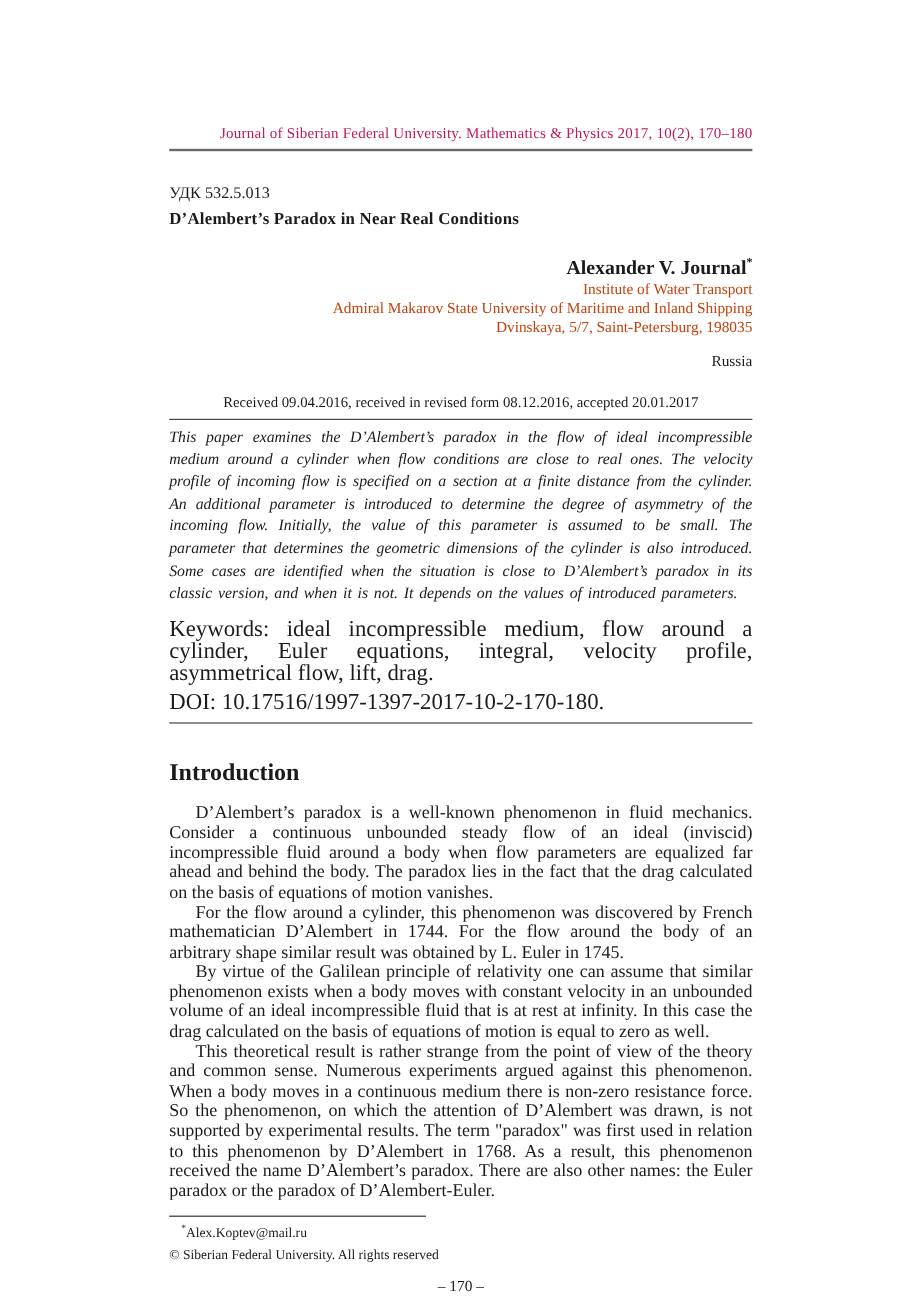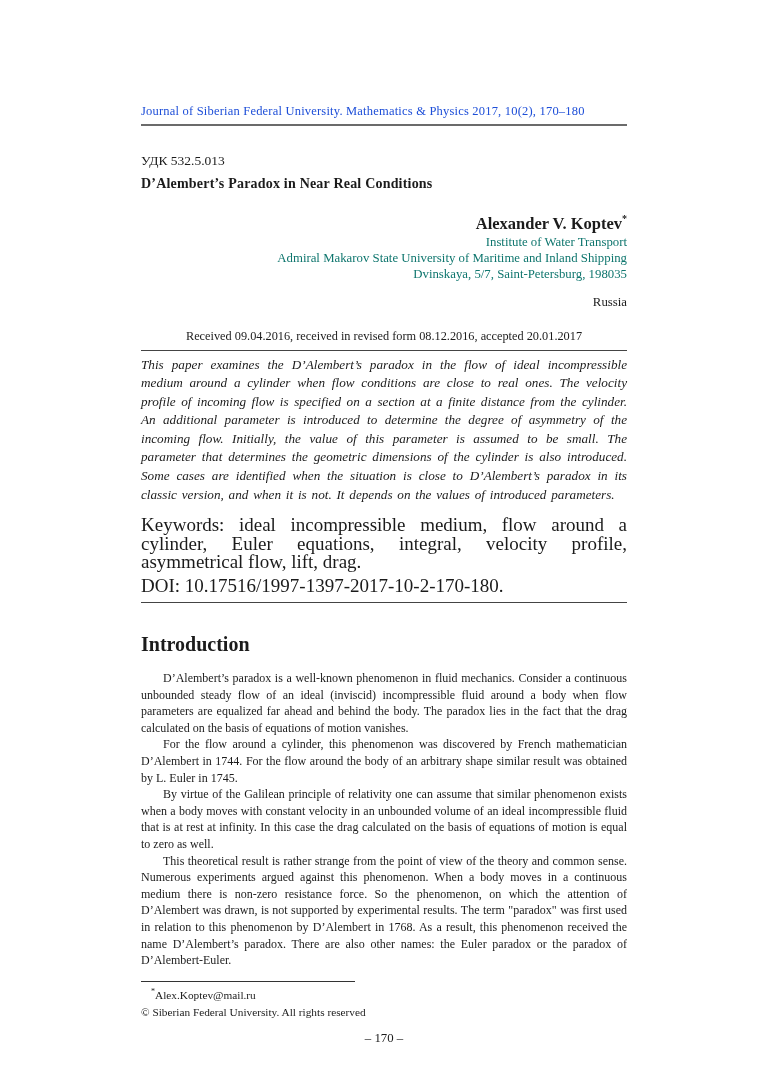--- a/index.html
+++ b/index.html
@@ -17,23 +17,24 @@
     color: #1b1b1b;
   }
   .content {
     position: absolute;
     left: 141px;
     top: 0;
     width: 486px;
     padding-top: 104px;
   }
   .journal-line {
+    text-align: right;
     font-size: 12.5px;
     letter-spacing: 0.2px;
-    color: #1d4ed8;
+    color: #be185d;
   }
   .header-rule {
     border: none;
     border-bottom: 2px solid #6b6b6b;
     margin-top: 5px;
   }
   .udk {
     margin-top: 27px;
     font-size: 13.5px;
   }
@@ -50,21 +51,21 @@
   .author-name {
     font-size: 16.5px;
     font-weight: bold;
   }
   .author-name sup {
     font-size: 10px;
   }
   .affil {
     font-size: 12.8px;
     line-height: 16px;
-    color: #0f766e;
+    color: #c2410c;
   }
   .country {
     font-size: 12.8px;
     margin-top: 13px;
   }
   .received {
     margin-top: 19px;
     text-align: center;
     font-size: 12.3px;
   }
@@ -92,21 +93,21 @@
     font-size: 19px;
   }
   .rule-below-doi { margin-top: 5px; }
   .section-heading {
     margin: 30px 0 0 0;
     font-size: 20px;
     font-weight: bold;
   }
   .body-text {
     margin: 14px 0 0 0;
-    font-size: 12px;
+    font-size: 15px;
     line-height: 16.6px;
     text-align: justify;
   }
   .body-text p {
     margin: 0;
     text-indent: 22px;
   }
   .footnote-block {
     margin-top: 12px;
   }
@@ -136,21 +137,21 @@
   <div class="content">
 
     <div class="journal-line">Journal of Siberian Federal University. Mathematics &amp; Physics 2017, 10(2), 170–180</div>
     <div class="header-rule"></div>
 
     <div class="udk">УДК 532.5.013</div>
 
     <h1 class="title">D’Alembert’s Paradox in Near Real Conditions</h1>
 
     <div class="author-block">
-      <div class="author-name"><span>Alexander V. Koptev</span><sup>*</sup></div>
+      <div class="author-name"><span>Alexander V. Journal</span><sup>*</sup></div>
       <div class="affil">Institute of Water Transport</div>
       <div class="affil">Admiral Makarov State University of Maritime and Inland Shipping</div>
       <div class="affil">Dvinskaya, 5/7, Saint-Petersburg, 198035</div>
       <div class="country">Russia</div>
     </div>
 
     <div class="received">Received 09.04.2016, received in revised form 08.12.2016, accepted 20.01.2017</div>
     <div class="thin-rule rule-above-abstract"></div>
 
     <div class="abstract">This paper examines the D’Alembert’s paradox in the flow of ideal incompressible medium around a cylinder when flow conditions are close to real ones. The velocity profile of incoming flow is specified on a section at a finite distance from the cylinder. An additional parameter is introduced to determine the degree of asymmetry of the incoming flow. Initially, the value of this parameter is assumed to be small. The parameter that determines the geometric dimensions of the cylinder is also introduced. Some cases are identified when the situation is close to D’Alembert’s paradox in its classic version, and when it is not. It depends on the values of introduced parameters.</div>

